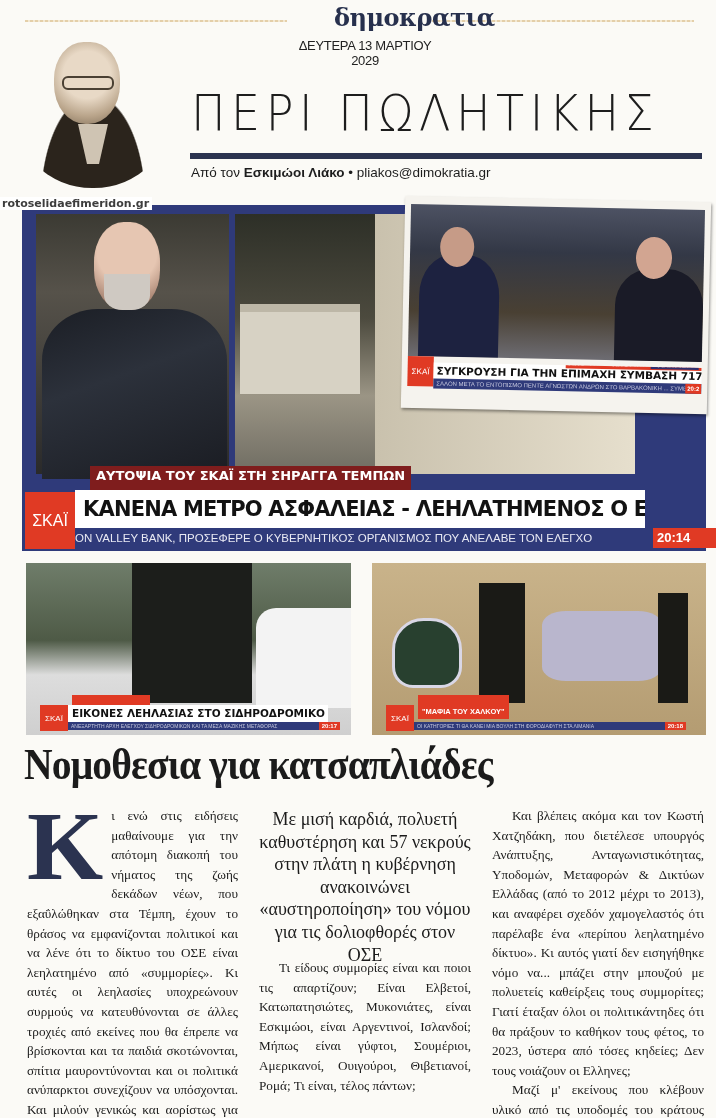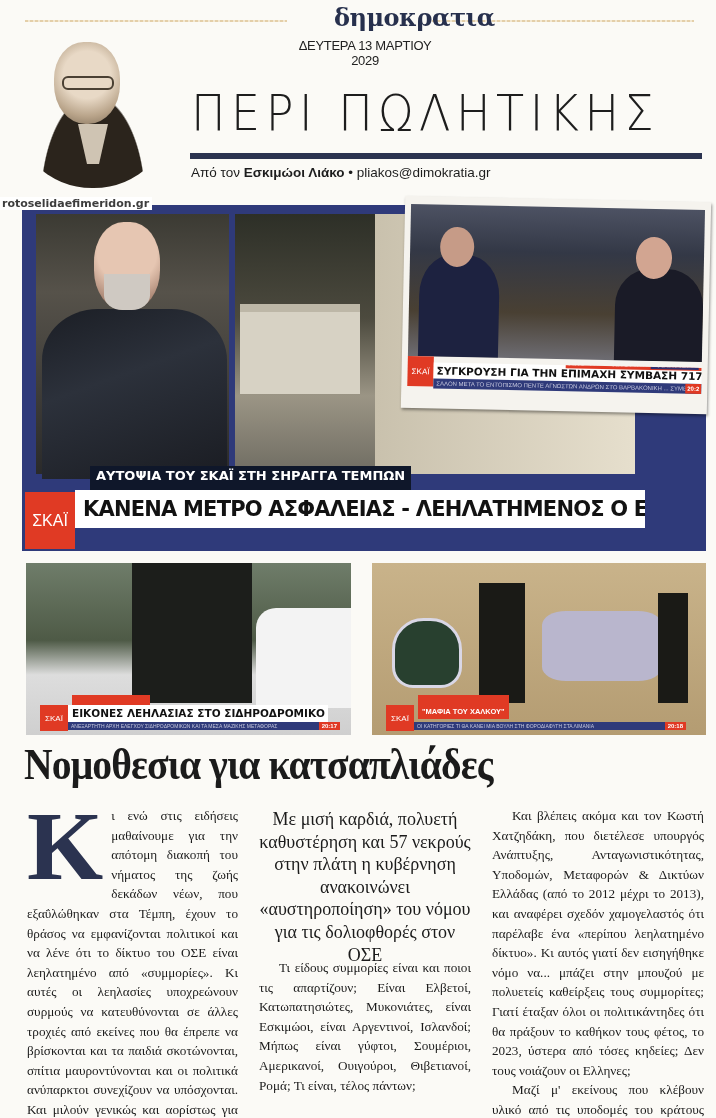--- a/index.html
+++ b/index.html
@@ -44,21 +44,21 @@
   .inset .anchor2::before { content:""; position:absolute; left:20px; top:-32px; width:36px; height:42px; border-radius:50%; background:#d2a591; }
   .inset .chyron { position: absolute; left: 6px; top: 160px; width: 294px; height: 40px; }
   .inset .logo { position: absolute; left: 0; top: 0; width: 26px; height: 30px; background: #e03a24; color: #fff; font-size: 8px; display: flex; align-items: center; justify-content: center; }
   .inset .strip { position: absolute; left: 26px; top: 6px; width: 268px; height: 16px; background: #fff; font-family: "DejaVu Sans", sans-serif; font-weight: bold; font-size: 10.5px; line-height: 16px; padding-left: 3px; white-space: nowrap; overflow: hidden; color: #111; }
   .inset .tag { position: absolute; right: 0; top: -7px; height: 10px; padding: 0 3px; background: #e03a24; color: #fff; font-size: 7px; font-weight: bold; line-height: 10px; }
   .inset .tag span.k { background: #2b2f6f; padding: 0 2px; }
   .inset .tick { position: absolute; left: 26px; top: 22px; width: 268px; height: 10px; background: #2f3a7a; color: #c9cbe0; font-size: 6px; line-height: 10px; padding-left: 3px; white-space: nowrap; overflow: hidden; }
   .inset .tick .time { position: absolute; right: 0; top: 0; background: #e03a24; color: #fff; font-weight: bold; padding: 0 2px; }
 
   .chyron-main { position: absolute; left: 22px; top: 466px; width: 684px; height: 84px; }
-  .cm-tag { position: absolute; left: 68px; top: 0; height: 28px; padding: 0 6px; background: #0f172a; color: #fff; font-family: "DejaVu Sans", sans-serif; font-weight: bold; font-size: 13px; line-height: 20px; white-space: nowrap; }
+  .cm-tag { position: absolute; left: 68px; top: 0; height: 28px; padding: 0 6px; background: #7f1d1d; color: #fff; font-family: "DejaVu Sans", sans-serif; font-weight: bold; font-size: 13px; line-height: 20px; white-space: nowrap; }
   .cm-logo { position: absolute; left: 3px; top: 26px; width: 50px; height: 57px; background: #e03a24; color: #fff; font-size: 16px; display: flex; align-items: center; justify-content: center; }
   .cm-strip { position: absolute; left: 53px; top: 24px; width: 570px; height: 38px; background: #fff; font-family: "DejaVu Sans", sans-serif; font-weight: bold; font-size: 21px; line-height: 38px; padding-left: 8px; color: #121212; white-space: nowrap; letter-spacing: -0.8px; overflow: hidden; }
   .cm-tick { position: absolute; left: 53px; top: 62px; width: 620px; height: 20px; color: #e8e9f3; font-size: 11.5px; line-height: 20px; white-space: nowrap; }
   .cm-time { position: absolute; left: 578px; top: 0; height: 20px; background: #e03a24; color: #fff; font-weight: bold; font-size: 13px; padding: 0 40px 0 4px; }
 
   
   .photo-sm { position: absolute; top: 563px; height: 172px; overflow: hidden; }
   .photo-sm.a { left: 26px; width: 325px; background: linear-gradient(180deg,#6f7d6a 0%,#4e5a46 45%,#ddd 65%,#cfcfcf 100%); }
   .photo-sm.b { left: 372px; width: 334px; background: linear-gradient(180deg,#c9b38a 0%,#b49c72 100%); }
   .photo-sm.a .cabinet { position: absolute; left: 106px; top: 0; width: 120px; height: 140px; background: #1c1e1b; }
@@ -141,20 +141,24 @@
       <span>ΣΑΛΟΝ ΜΕΤΑ ΤΟ ΕΝΤΟΠΙΣΜΟ ΠΕΝΤΕ ΑΓΝΩΣΤΩΝ ΑΝΔΡΩΝ ΣΤΟ ΒΑΡΒΑΚΟΝΙΚΗ ... ΣΥΜΒΑ</span>
       <span class="time">20:2</span>
     </div>
   </div>
 </div>
 
 <div class="chyron-main">
   <div class="cm-tag">ΑΥΤΟΨΙΑ ΤΟΥ ΣΚΑΪ ΣΤΗ ΣΗΡΑΓΓΑ ΤΕΜΠΩΝ</div>
   <div class="cm-logo">ΣΚΑΪ</div>
   <div class="cm-strip">ΚΑΝΕΝΑ ΜΕΤΡΟ ΑΣΦΑΛΕΙΑΣ - ΛΕΗΛΑΤΗΜΕΝΟΣ Ο ΕΞΟΠΛΙΣΜΟΣ</div>
+  <div class="cm-tick">
+    <span>ON VALLEY BANK,  ΠΡΟΣΕΦΕΡΕ Ο ΚΥΒΕΡΝΗΤΙΚΟΣ ΟΡΓΑΝΙΣΜΟΣ ΠΟΥ ΑΝΕΛΑΒΕ ΤΟΝ ΕΛΕΓΧΟ</span>
+    <span class="cm-time">20:14</span>
+  </div>
 </div>
 
 <div class="photo-sm a">
   <div class="cabinet"></div>
   <div class="car"></div>
   <div class="sm-chyron">
     <div class="sm-tag">ΑΥΤΟΨΙΑ ΤΟΥ ΣΚΑΪ</div>
     <div class="sm-logo">ΣΚΑΪ</div>
     <div class="sm-strip">ΕΙΚΟΝΕΣ ΛΕΗΛΑΣΙΑΣ ΣΤΟ ΣΙΔΗΡΟΔΡΟΜΙΚΟ ΔΙΚΤΥΟ</div>
     <div class="sm-tick">

